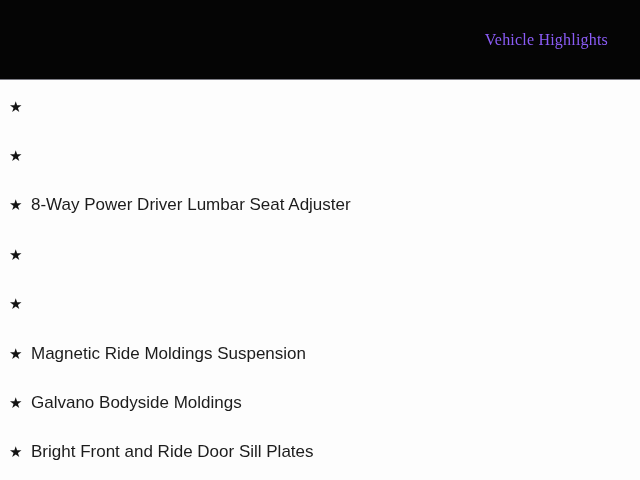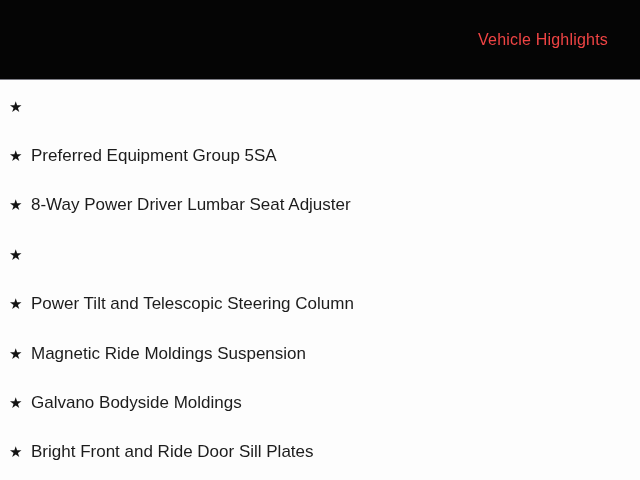--- a/index.html
+++ b/index.html
@@ -17,23 +17,24 @@
     height: 80px;
     background: #050505;
     display: flex;
     align-items: center;
     justify-content: flex-end;
     padding-right: 32px;
     box-sizing: border-box;
     border-bottom: 1px solid #7d7d85;
   }
   .header-title {
-    color: #ef4444;
+    color: #8b5cf6;
     font-size: 16px;
     letter-spacing: 0.2px;
+    font-family: Liberation Serif, serif;
   }
   .feature-list {
     list-style: none;
     margin: 0;
     padding: 2px 10px 0 9px;
   }
   .feature {
     height: 49.4px;
     display: flex;
     align-items: center;
@@ -55,32 +56,30 @@
 <div class="header">
   <span class="header-title">Vehicle Highlights</span>
 </div>
 
 <ul class="feature-list">
   <li class="feature">
     <span class="star">★</span>
   </li>
   <li class="feature">
     <span class="star">★</span>
-    <span>Preferred Equipment Group 5SA</span>
   </li>
   <li class="feature">
     <span class="star">★</span>
     <span>8-Way Power Driver Lumbar Seat Adjuster</span>
   </li>
   <li class="feature">
     <span class="star">★</span>
   </li>
   <li class="feature">
     <span class="star">★</span>
-    <span>Power Tilt and Telescopic Steering Column</span>
   </li>
   <li class="feature">
     <span class="star">★</span>
     <span>Magnetic Ride Moldings Suspension</span>
   </li>
   <li class="feature">
     <span class="star">★</span>
     <span>Galvano Bodyside Moldings</span>
   </li>
   <li class="feature">

